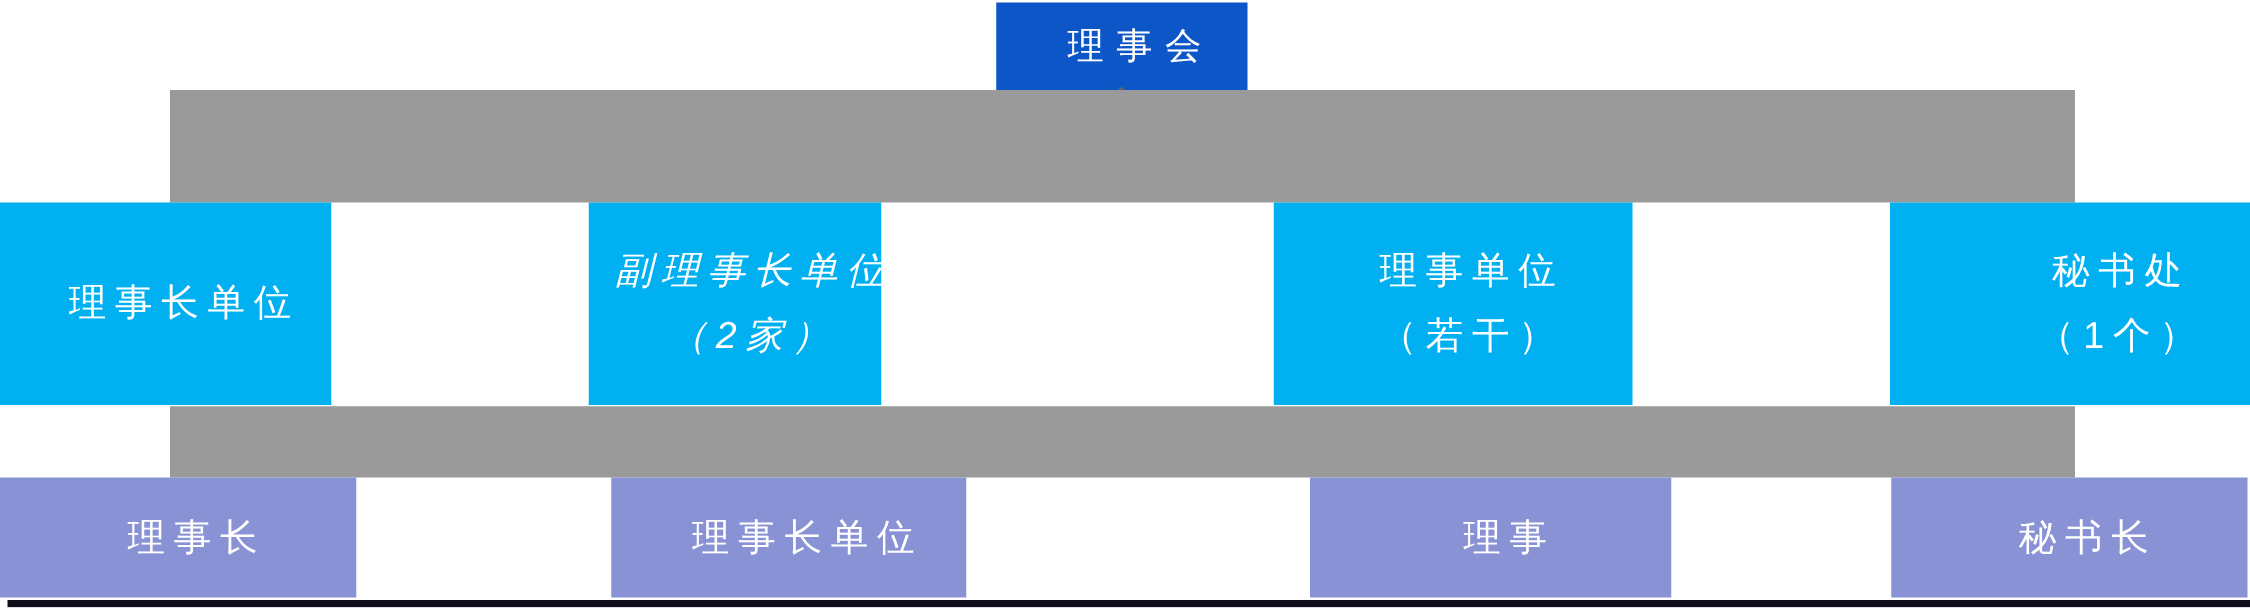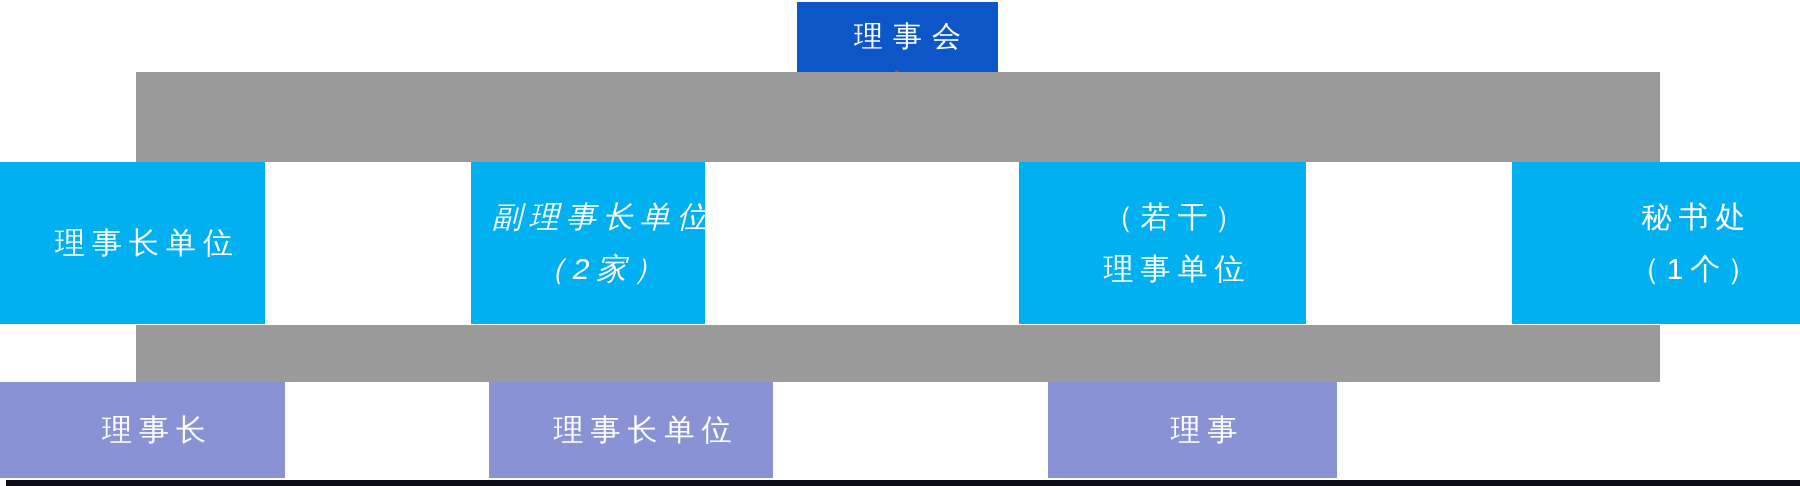--- a/index.html
+++ b/index.html
@@ -96,35 +96,38 @@
   <div id="trunk-top" class="trunk"></div>
 
   <div id="unit-0" class="box unit">
     <div class="line">理事长单位</div>
   </div>
   <div id="unit-1" class="box unit">
     <div class="line">副理事长单位</div>
     <div class="line">（2家）</div>
   </div>
   <div id="unit-2" class="box unit">
+    <div class="line">理事单位</div>
     <div class="line">（若干）</div>
-    <div class="line">理事单位</div>
   </div>
   <div id="unit-3" class="box unit">
     <div class="line">秘书处</div>
     <div class="line">（1个）</div>
   </div>
 
   <div id="trunk-bottom" class="trunk"></div>
 
   <div id="role-0" class="box role">
     <span>理事长</span>
   </div>
   <div id="role-1" class="box role">
     <span>理事长单位</span>
   </div>
   <div id="role-2" class="box role">
     <span>理事</span>
   </div>
+  <div id="role-3" class="box role">
+    <span>秘书长</span>
+  </div>
 
   <div id="baseline"></div>
 
 </div>
 
 </body></html>

